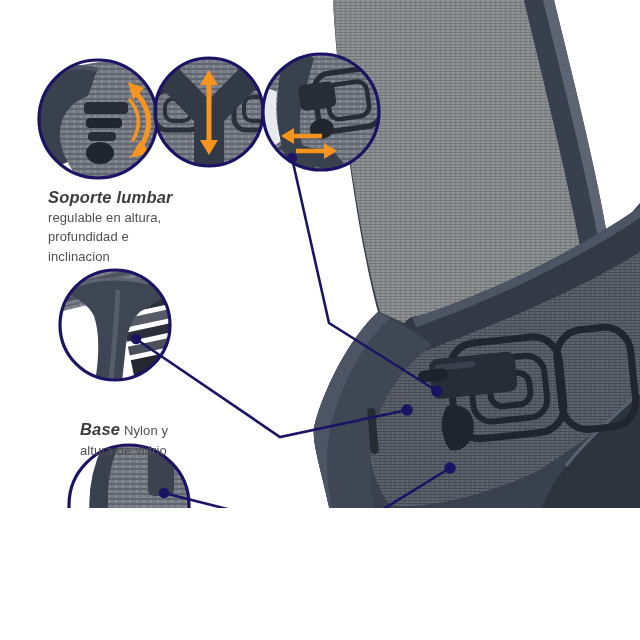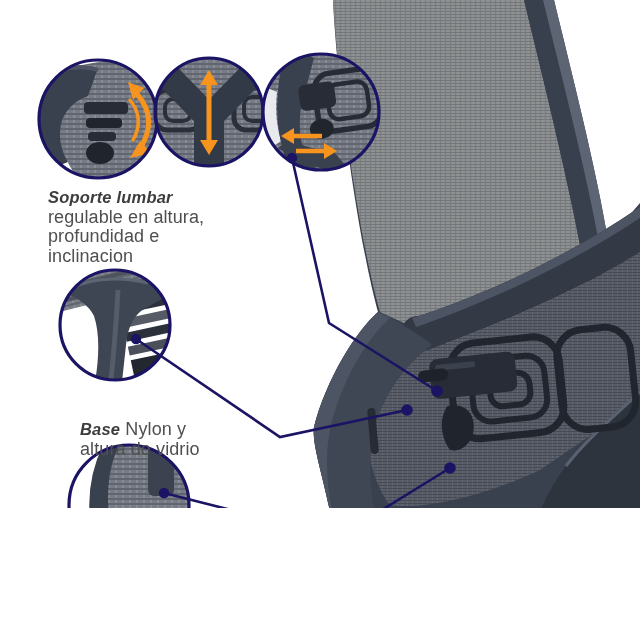--- a/index.html
+++ b/index.html
@@ -2,21 +2,21 @@
 <html><head>
 <meta charset="utf-8">
 <style>
   html,body{margin:0;padding:0;background:#ffffff;}
   #canvas{position:relative;width:640px;height:508px;background:#ffffff;overflow:hidden;
           font-family:"Liberation Sans", sans-serif;}
   #scene{position:absolute;left:0;top:0;}
   .label{position:absolute;z-index:5;}
   .label .t{font-weight:bold;font-style:italic;font-size:16.5px;line-height:19.5px;color:#3d3d3d;letter-spacing:.2px;}
   .label .t.inline{display:inline;}
-  .label .b{font-size:18px;line-height:19.5px;color:#4f4f4f;letter-spacing:.1px;}
+  .label .b{font-size:13px;line-height:19.5px;color:#4f4f4f;letter-spacing:.1px;}
   .label .lines{white-space:pre-line;}
 </style>
 </head>
 <body>
 
 <div id="canvas">
 
 <svg id="scene" width="640" height="640" viewBox="0 0 640 640">
   <defs>
     <pattern id="meshA" width="5" height="3" patternUnits="userSpaceOnUse">

